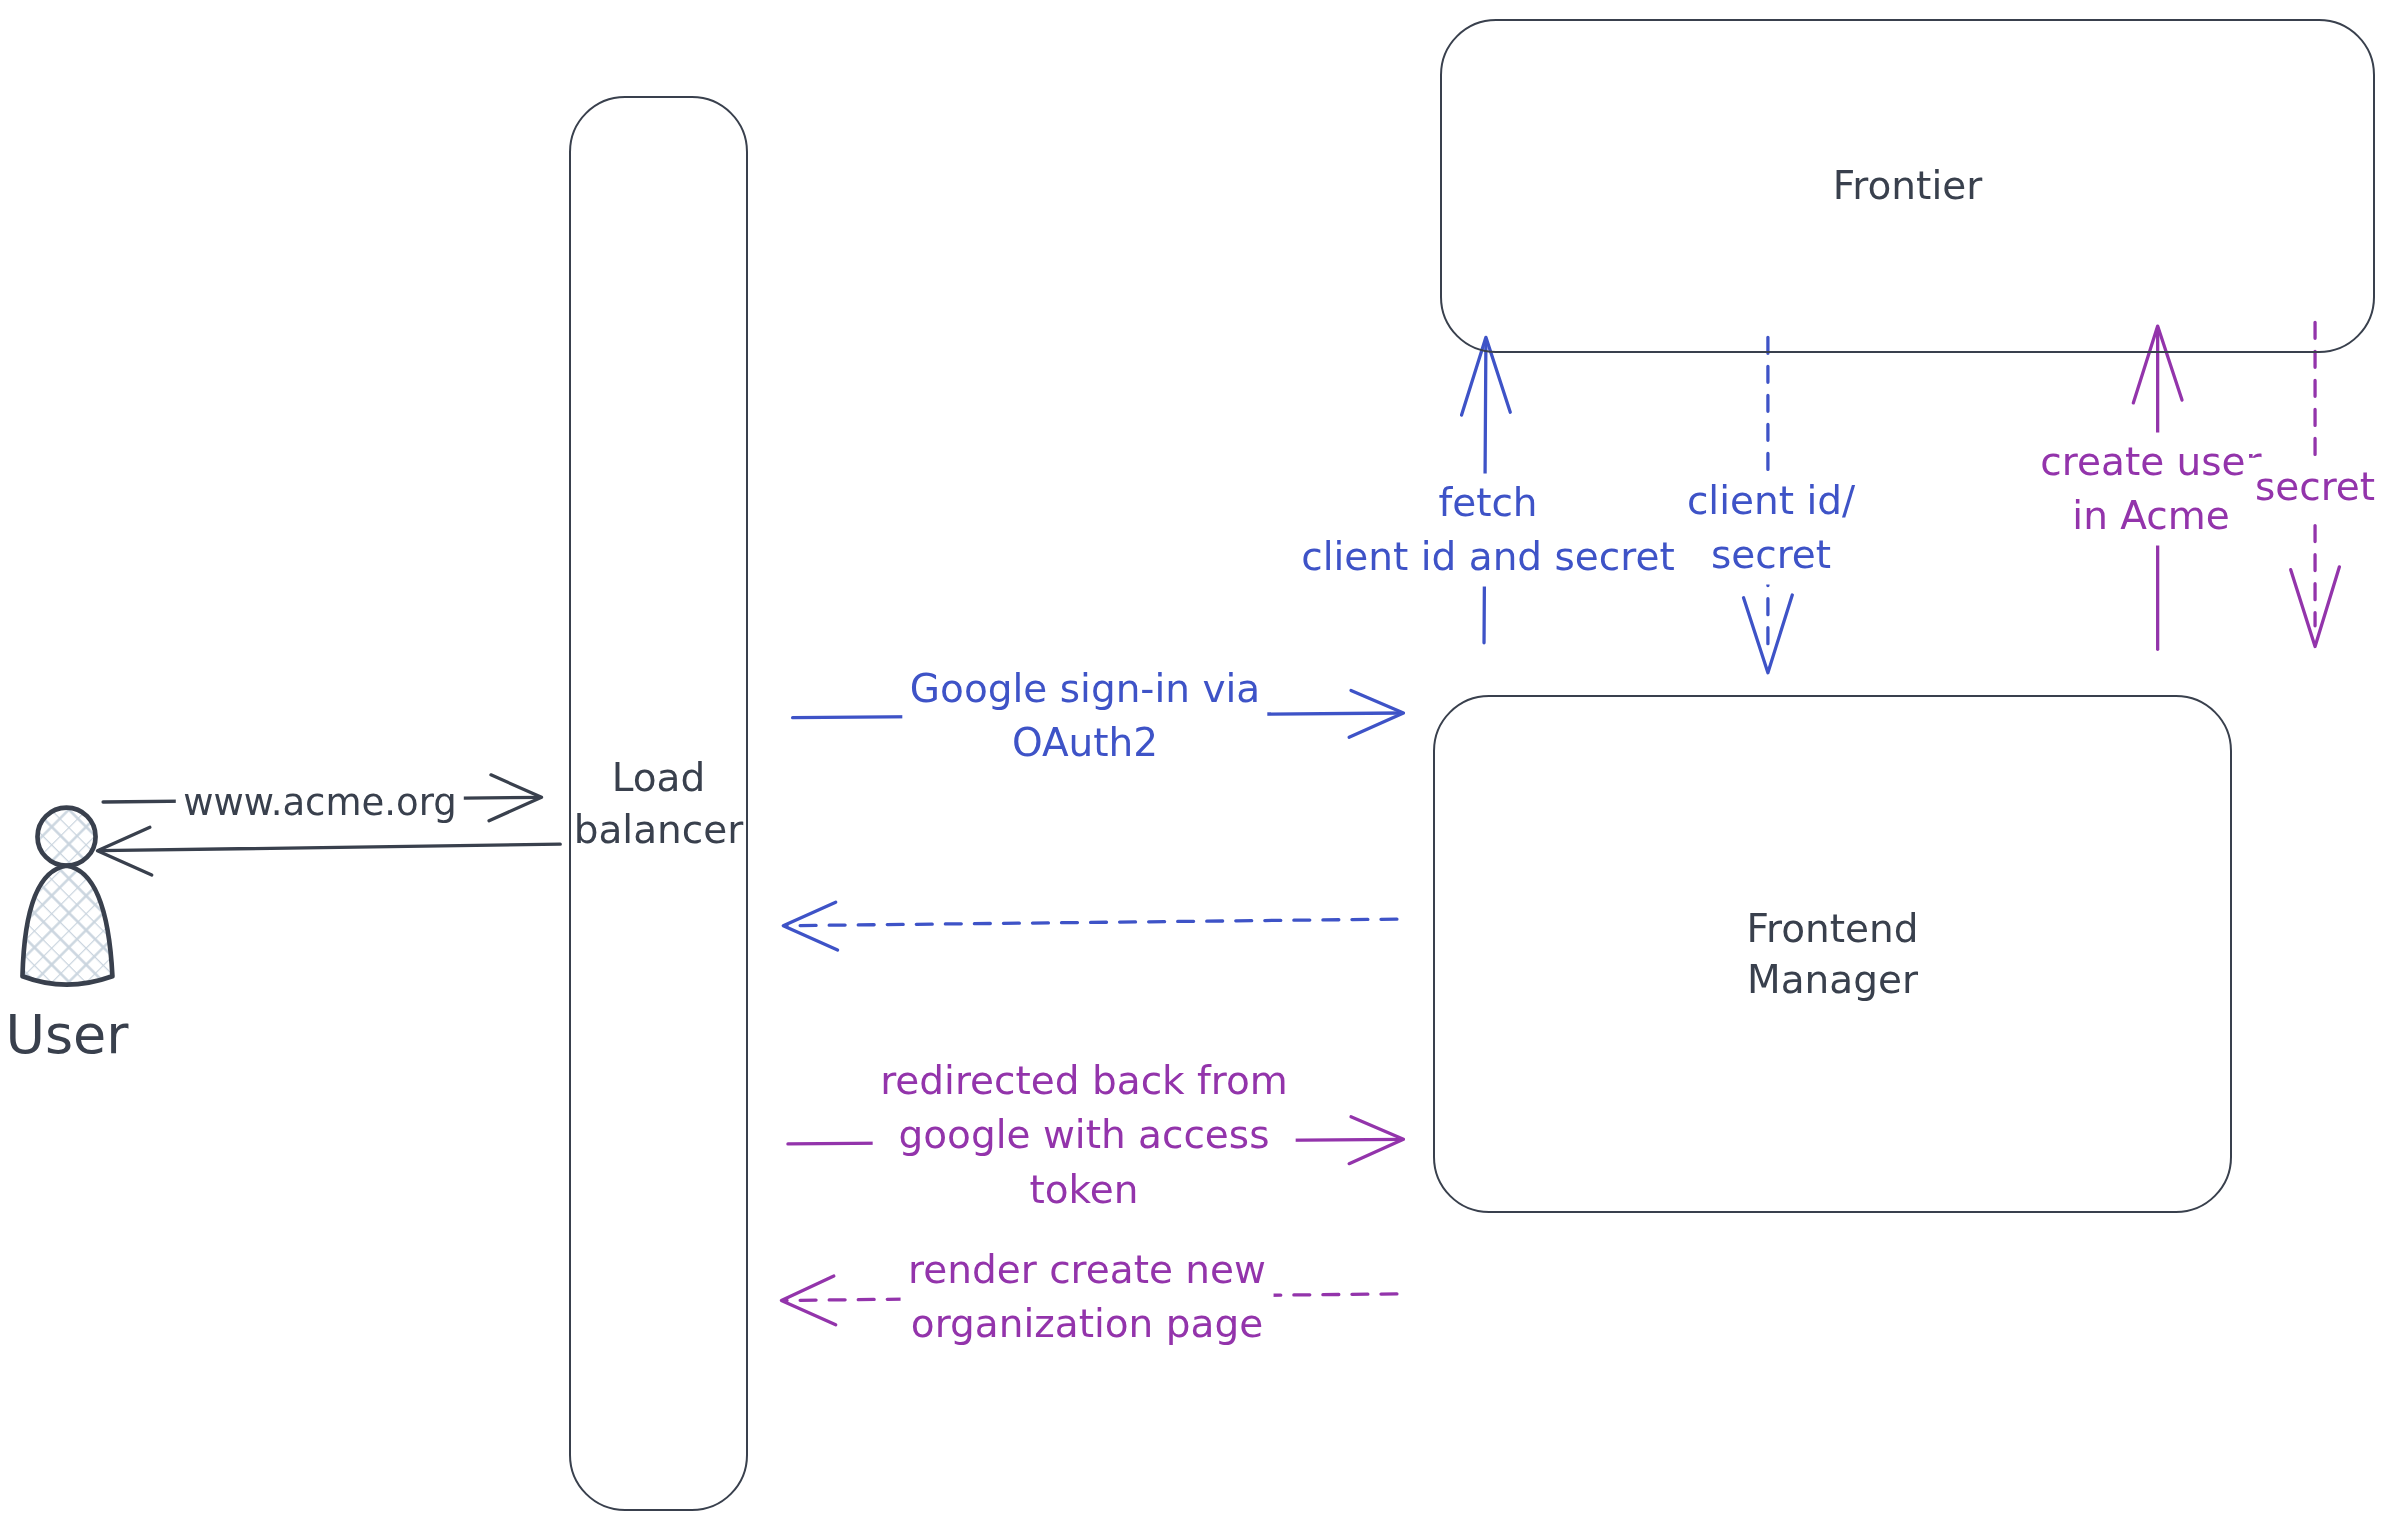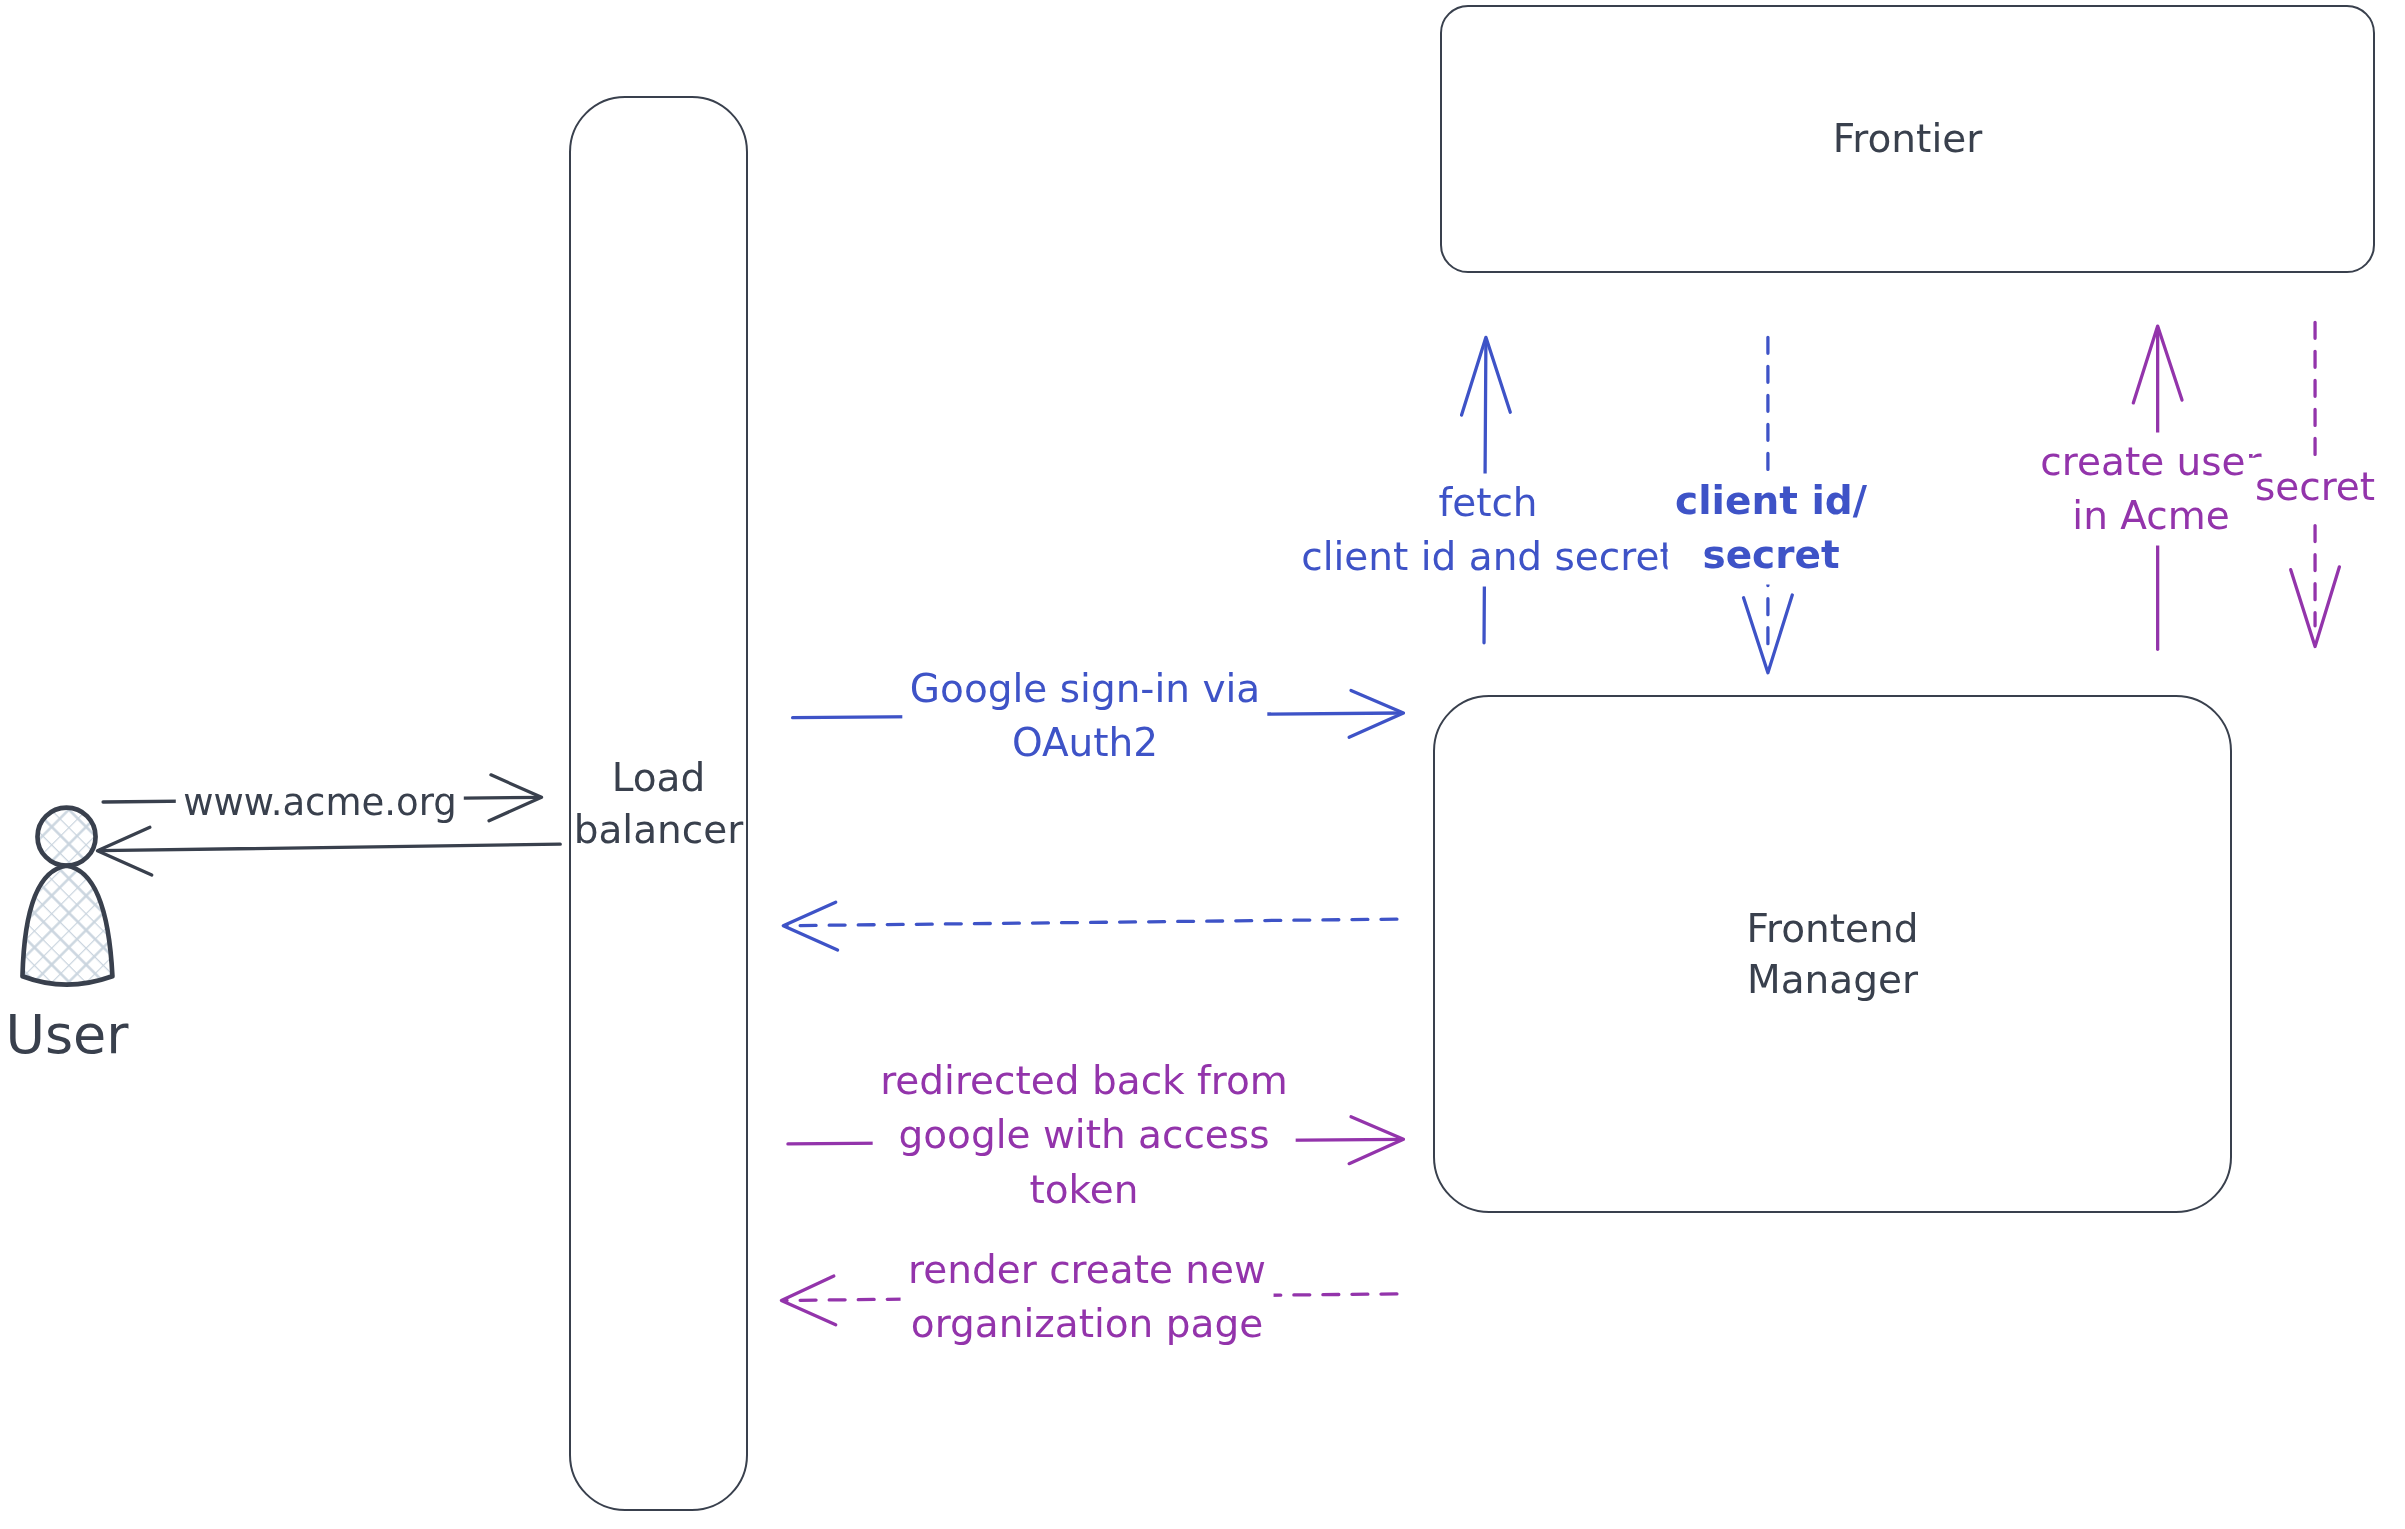--- a/index.html
+++ b/index.html
@@ -114,21 +114,21 @@
       <path d="M 2471 344 L 2471 668" stroke-dasharray="17 14"></path>
       <path d="M 2445 608 L 2471 690 L 2497 605"></path>
     </g>
   </svg>
 
   <div class="node" style="left:569px;top:96px;width:179px;height:1415px;justify-content:center;">
     <div class="node-label">Load
 balancer</div>
   </div>
 
-  <div class="node" style="left:1440px;top:5px;width:935px;height:268px;border-radius:28px;">
+  <div class="node" style="left:1440px;top:19px;width:935px;height:334px;">
     <div class="node-label">Frontier</div>
   </div>
 
   <div class="node" style="left:1433px;top:695px;width:799px;height:518px;">
     <div class="node-label">Frontend
 Manager</div>
   </div>
 
   <div class="lbl ink" style="left:67px;top:1035px;font-size:54px;background:transparent;">User</div>
 
@@ -141,21 +141,21 @@
   <div class="lbl purple" style="left:1084px;top:1136px;">redirected back from
 google with access
 token</div>
 
   <div class="lbl purple" style="left:1087px;top:1297px;">render create new
 organization page</div>
 
   <div class="lbl blue" style="left:1488px;top:530px;">fetch
 client id and secret</div>
 
-  <div class="lbl blue" style="left:1771px;top:528px;font-weight:bold;">client id/
+  <div class="lbl blue" style="left:1771px;top:528px;">client id/
 secret</div>
 
   <div class="lbl purple" style="left:2151px;top:489px;">create user
 in Acme</div>
 
   <div class="lbl purple" style="left:2315px;top:487px;">secret</div>
 
 </div>
 
 

